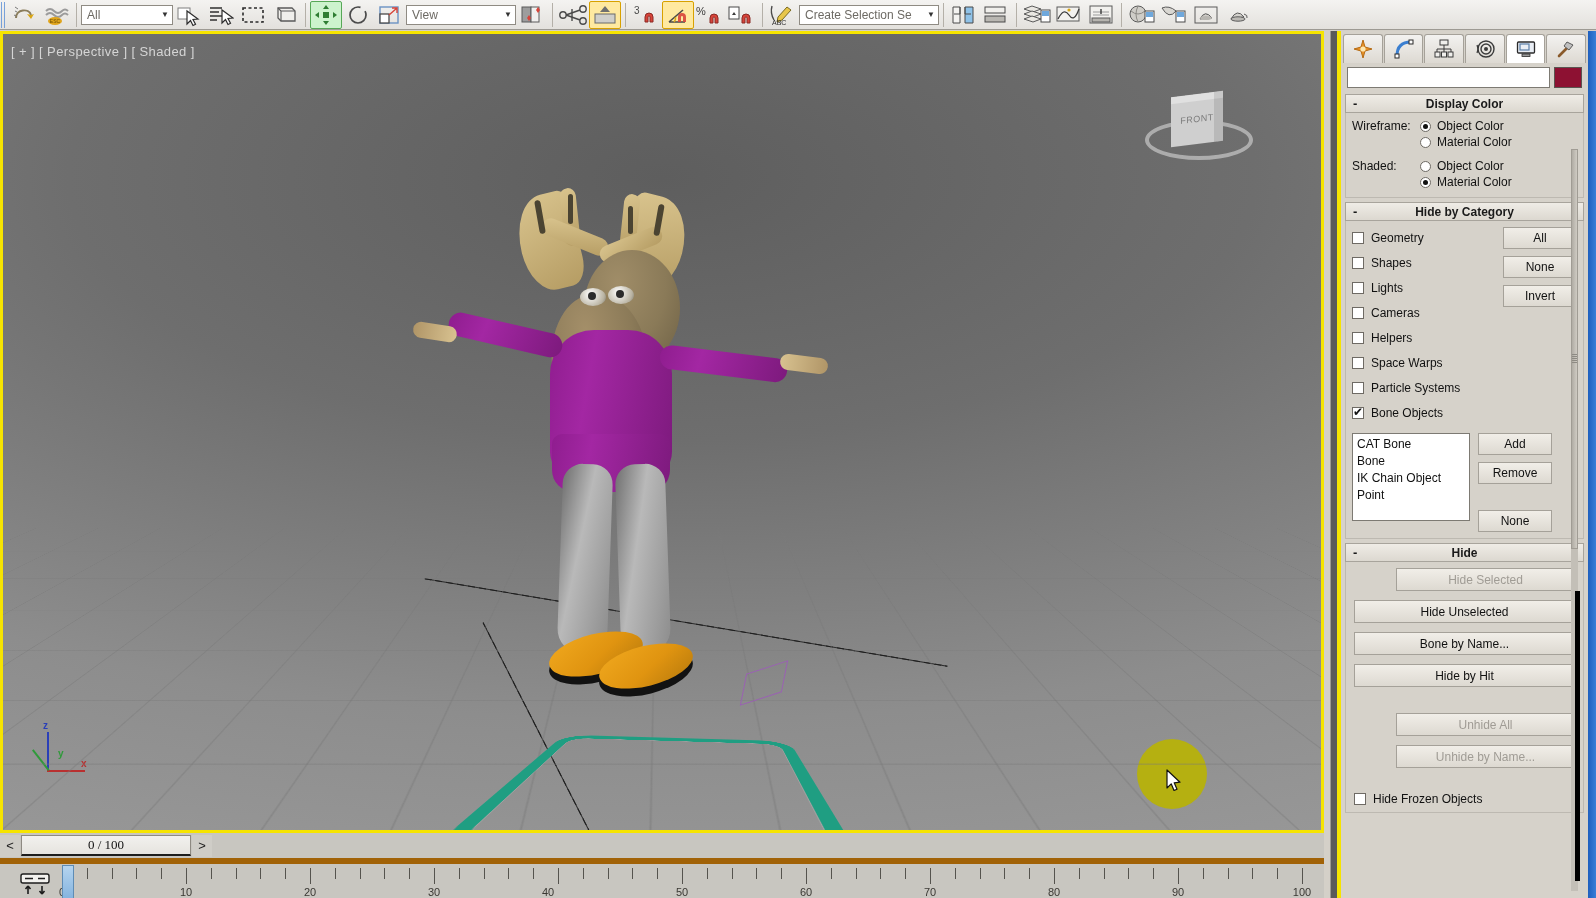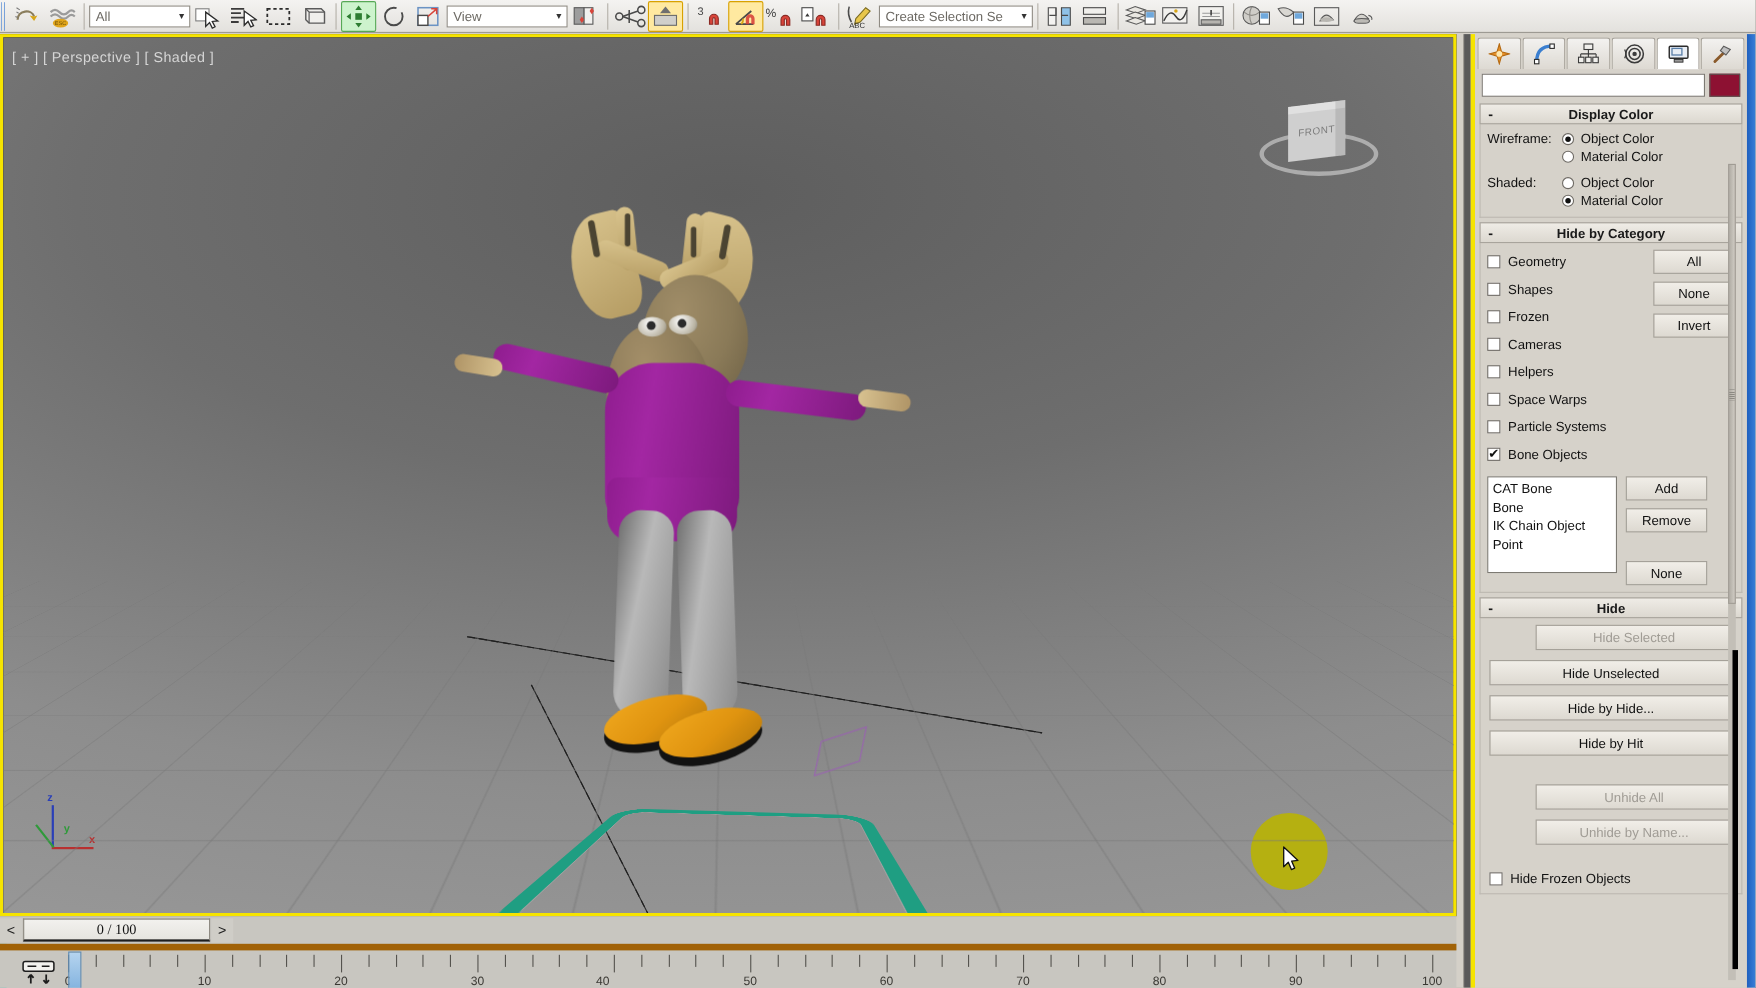--- a/index.html
+++ b/index.html
@@ -754,21 +754,21 @@
               <div class="catrow">
                 <span class="chk"></span>
                 <span class="lbl">Geometry</span>
               </div>
               <div class="catrow">
                 <span class="chk"></span>
                 <span class="lbl">Shapes</span>
               </div>
               <div class="catrow">
                 <span class="chk"></span>
-                <span class="lbl">Frozen</span>
+                <span class="lbl">Lights</span>
               </div>
               <div class="catrow">
                 <span class="chk"></span>
                 <span class="lbl">Cameras</span>
               </div>
               <div class="catrow">
                 <span class="chk"></span>
                 <span class="lbl">Helpers</span>
               </div>
               <div class="catrow">
@@ -810,21 +810,21 @@
 
       <div class="rollout">
         <div class="rollout-hdr">
           <span class="minus">-</span>
           <span>Hide</span>
         </div>
         <div class="rollout-body" style="padding:6px 8px 6px 8px;">
           <div class="hide-btns">
             <div class="btn dis">Hide Selected</div>
             <div class="btn">Hide Unselected</div>
-            <div class="btn">Hide by Hide...</div>
+            <div class="btn">Bone by Name...</div>
             <div class="btn">Hide by Hit</div>
             <div style="height:8px;"></div>
             <div class="btn dis">Unhide All</div>
             <div class="btn dis">Unhide by Name...</div>
           </div>
           <div class="row" style="margin-top:24px;">
             <span class="chk"></span>
             <span class="lbl">Hide Frozen Objects</span>
           </div>
         </div>

